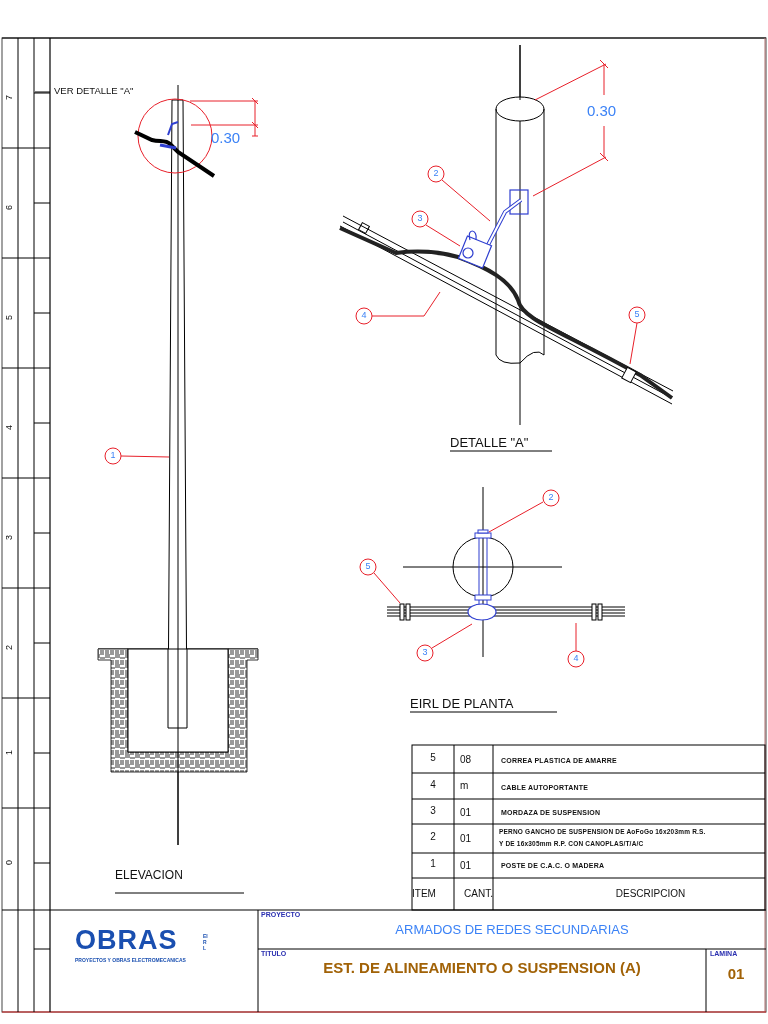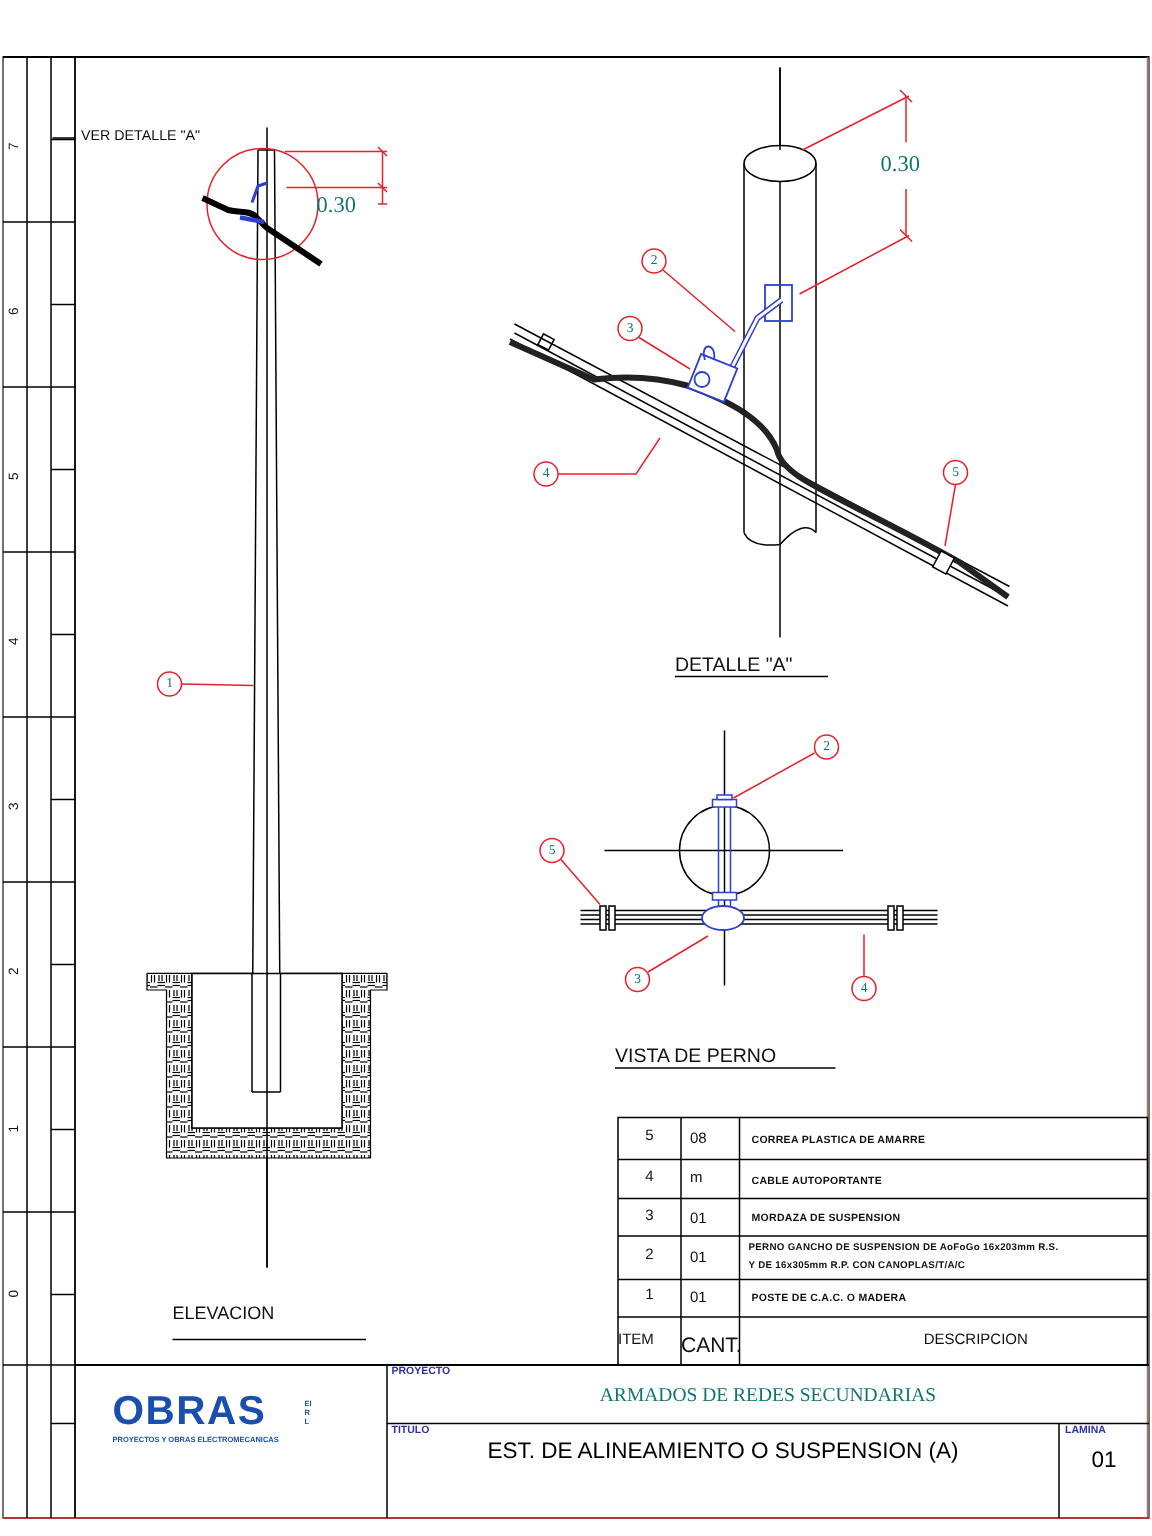--- a/index.html
+++ b/index.html
@@ -1,22 +1,22 @@
 <!DOCTYPE html>
 <html><head>
 <meta charset="utf-8">
 <style>
   html, body { margin:0; padding:0; background:#ffffff; }
   body { width:768px; height:1024px; position:relative; overflow:hidden; font-family:"Liberation Sans", sans-serif; }
   .sheet { position:absolute; left:0; top:0; width:768px; height:1024px; }
   .abs { position:absolute; }
   .tbl-text { font-family:"Liberation Sans", sans-serif; color:#111; }
   .desc { font-size:7px; font-weight:bold; letter-spacing:0.2px; }
-  .red { color:#0f766e;font-family:Liberation Serif, serif; }
-  .blue { color:#000000; }
+  .red { color:#3b82f6; }
+  .blue { color:#a16207;font-weight:bold; }
   .lbl-small { font-size:7px; font-weight:bold; color:#2a2fb0; }
 </style>
 </head>
 <body>
 
 <div class="sheet">
 
   <svg class="abs" style="left:0;top:0" width="768" height="1024">
 
     <rect x="2" y="38" width="764" height="974" fill="none" stroke="#444" stroke-width="1"></rect>
@@ -220,21 +220,21 @@
   <div class="abs red" style="left:432px;top:168px;font-size:9px;width:8px;text-align:center">2</div>
   <div class="abs red" style="left:416px;top:213px;font-size:9px;width:8px;text-align:center">3</div>
   <div class="abs red" style="left:360px;top:310px;font-size:9px;width:8px;text-align:center">4</div>
   <div class="abs red" style="left:633px;top:309px;font-size:9px;width:8px;text-align:center">5</div>
   <div class="abs tbl-text" style="left:450px;top:435px;font-size:13px">DETALLE "A"</div>
 
   <div class="abs red" style="left:547px;top:492px;font-size:9px;width:8px;text-align:center">2</div>
   <div class="abs red" style="left:364px;top:561px;font-size:9px;width:8px;text-align:center">5</div>
   <div class="abs red" style="left:421px;top:647px;font-size:9px;width:8px;text-align:center">3</div>
   <div class="abs red" style="left:572px;top:653px;font-size:9px;width:8px;text-align:center">4</div>
-  <div class="abs tbl-text" style="left:410px;top:696px;font-size:13px">VISTA DE PERNO</div>
+  <div class="abs tbl-text" style="left:410px;top:696px;font-size:13px">EIRL DE PLANTA</div>
 
   <div>
     <div class="abs tbl-text" style="left:412px;top:752px;width:42px;text-align:center;font-size:10px">5</div>
     <div class="abs tbl-text" style="left:460px;top:754px;font-size:10px">08</div>
     <div class="abs tbl-text desc" style="left:501px;top:757px">CORREA PLASTICA DE AMARRE</div>
 
     <div class="abs tbl-text" style="left:412px;top:779px;width:42px;text-align:center;font-size:10px">4</div>
     <div class="abs tbl-text" style="left:460px;top:780px;font-size:10px">m</div>
     <div class="abs tbl-text desc" style="left:501px;top:784px">CABLE AUTOPORTANTE</div>
 
@@ -245,21 +245,21 @@
     <div class="abs tbl-text" style="left:412px;top:831px;width:42px;text-align:center;font-size:10px">2</div>
     <div class="abs tbl-text" style="left:460px;top:833px;font-size:10px">01</div>
     <div class="abs tbl-text desc" style="left:499px;top:828px;font-size:6.5px">PERNO GANCHO DE SUSPENSION DE AoFoGo 16x203mm R.S.</div>
     <div class="abs tbl-text desc" style="left:499px;top:840px;font-size:6.5px">Y DE 16x305mm R.P. CON CANOPLAS/T/A/C</div>
 
     <div class="abs tbl-text" style="left:412px;top:858px;width:42px;text-align:center;font-size:10px">1</div>
     <div class="abs tbl-text" style="left:460px;top:860px;font-size:10px">01</div>
     <div class="abs tbl-text desc" style="left:501px;top:862px">POSTE DE C.A.C. O MADERA</div>
 
     <div class="abs tbl-text" style="left:412px;top:888px;width:42px;text-align:left;font-size:10px">ITEM</div>
-    <div class="abs tbl-text" style="left:454px;top:888px;width:39px;text-align:center;font-size:14px">CANT.</div>
+    <div class="abs tbl-text" style="left:454px;top:888px;width:39px;text-align:right;font-size:10px">CANT.</div>
     <div class="abs tbl-text" style="left:493px;top:888px;width:315px;text-align:center;font-size:10px">DESCRIPCION</div>
   </div>
 
   <div class="abs" style="left:75px;top:925px;font-size:27px;font-weight:bold;color:#1a4fb0;letter-spacing:1px;font-family:'Liberation Sans',sans-serif">OBRAS</div>
   <div class="abs" style="left:203px;top:933px;width:6px;font-size:5px;font-weight:bold;color:#1a4fb0;line-height:6px;word-break:break-all">EIRL</div>
   <div class="abs" style="left:75px;top:957px;font-size:5px;font-weight:bold;color:#1a4fb0">PROYECTOS Y OBRAS ELECTROMECANICAS</div>
 
   <div class="abs lbl-small" style="left:261px;top:911px">PROYECTO</div>
   <div class="abs red" style="left:258px;top:922px;width:508px;text-align:center;font-size:13px">ARMADOS DE REDES SECUNDARIAS</div>
   <div class="abs lbl-small" style="left:261px;top:950px">TITULO</div>

